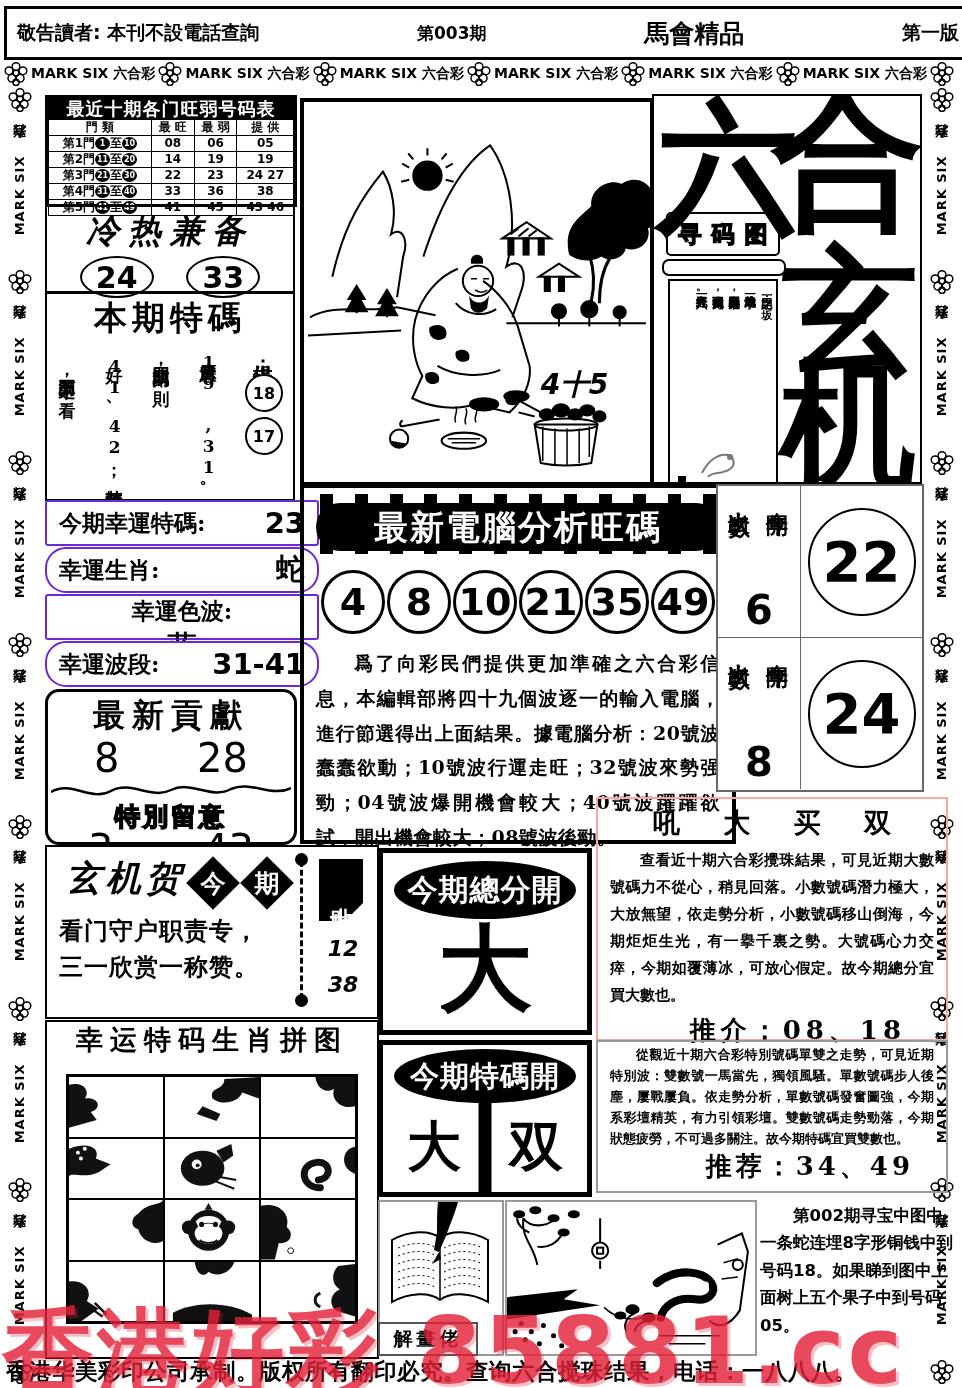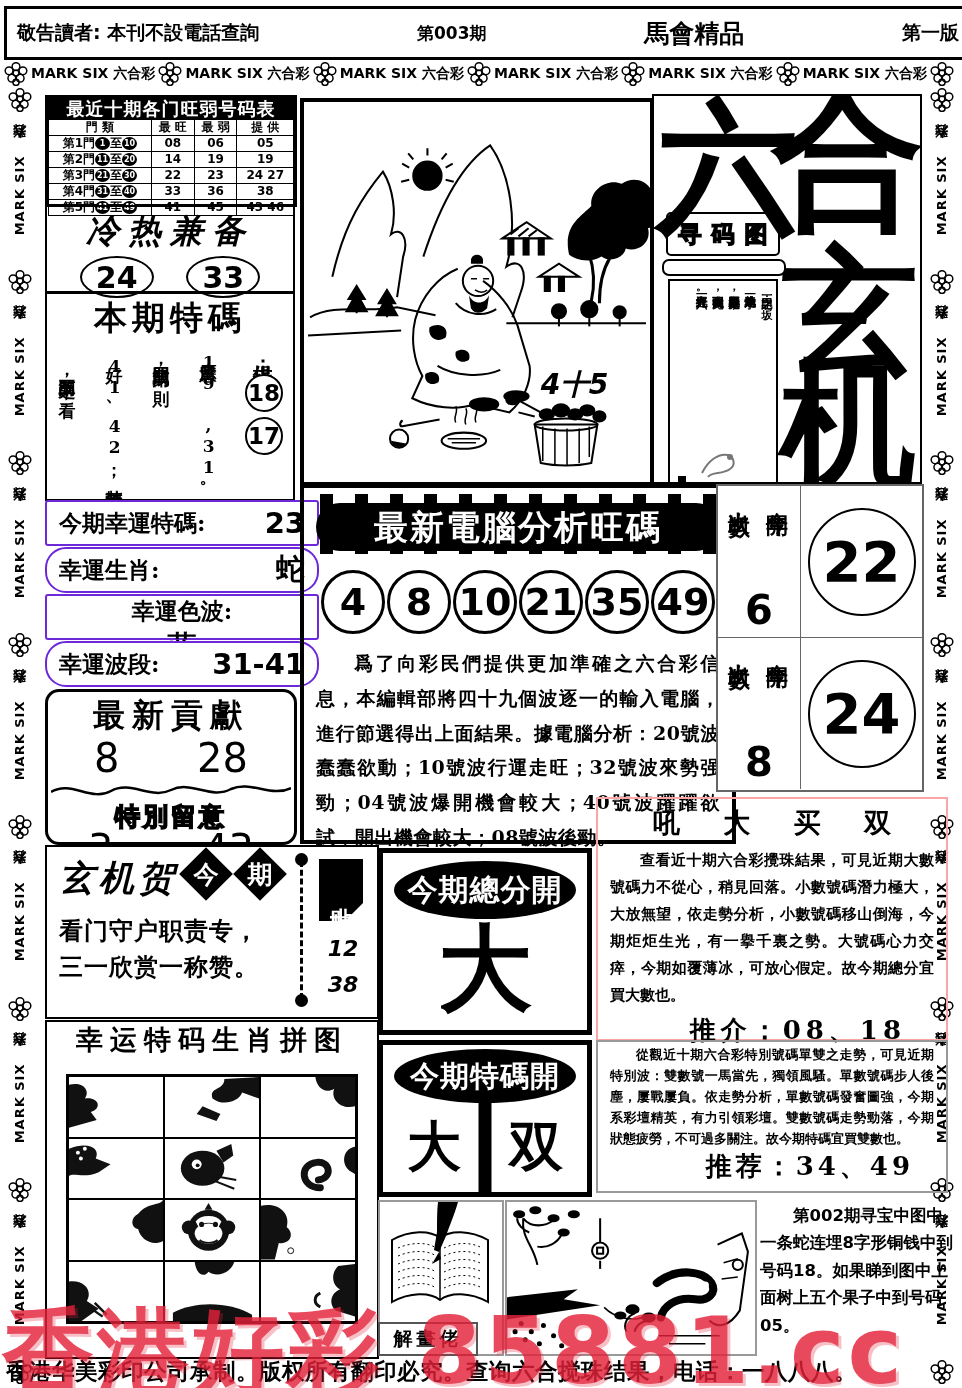--- a/index.html
+++ b/index.html
@@ -49,21 +49,21 @@
     font-size:30px;font-weight:600;display:flex;align-items:center;justify-content:center;}
 
   
   #specialcode{left:45px;top:292px;width:246px;height:205px;border:2.5px solid #000;}
   #specialcode .ttl{font-size:33px;font-weight:900;text-align:center;letter-spacing:5px;margin-top:2px;}
   #specialcode .cols{display:flex;justify-content:space-between;padding:8px 10px 0 10px;height:150px;}
   .sc-col{font-size:17px;font-weight:700;line-height:1.15;letter-spacing:1px;}
   .sc-col.c1{margin-top:16px;} .sc-col.c2{margin-top:6px;} .sc-col.c3{margin-top:4px;}
   #offer-col{display:flex;flex-direction:column;align-items:center;}
   #offer-col .lbl{font-size:20px;font-weight:900;}
-  .offer-num{width:34px;height:34px;border:2px solid #000;border-radius:50%;font-size:23px;
+  .offer-num{width:34px;height:34px;border:2px solid #000;border-radius:50%;font-size:16px;
     font-weight:700;display:flex;align-items:center;justify-content:center;margin-top:5px;background:#fff;}
 
   
   .lrow{left:45px;width:246px;height:42px;border:2px solid #6d28d9;display:flex;align-items:center;
     justify-content:space-between;padding:0 12px;background:#fff;}
   .lrow .lab{font-size:23px;font-weight:700;}
   .lrow .val{font-size:29px;font-weight:700;}
   #lr1{top:500px;border-radius:3px;}
   #lr2{top:547px;border-radius:21px;}
   #lr3{top:594px;border-radius:3px;flex-direction:column;}
@@ -73,21 +73,21 @@
   #contrib{left:45px;top:689px;width:246px;height:150px;border:3px solid #000;border-radius:14px;
     text-align:center;overflow:hidden;}
   #contrib .ttl{font-size:32px;font-weight:900;letter-spacing:7px;margin-top:2px;}
   #contrib .row{display:flex;justify-content:space-between;padding:0 46px;font-size:40px;line-height:1.0;}
   #contrib .row.b{padding:0 40px;margin-top:-4px;}
   #contrib .note{font-size:25px;font-weight:900;color:#fff;-webkit-text-stroke:1.6px #000;
     letter-spacing:3px;margin-top:-6px;}
 
   
   #mystery{left:45px;top:845px;width:330px;height:170px;border:2px solid #000;}
-  #mystery .t{position:absolute;left:12px;top:8px;display:flex;align-items:flex-start;}
+  #mystery .t{position:absolute;left:19px;top:8px;display:flex;align-items:flex-end;}
   #mystery .script{font-size:35px;font-weight:900;font-style:italic;letter-spacing:5px;}
   .diamond{width:38px;height:38px;background:#000;transform:rotate(45deg);margin:0 8px;
     display:flex;align-items:center;justify-content:center;}
   .diamond span{transform:rotate(-45deg);color:#fff;font-size:25px;font-weight:900;}
   #mystery .lines{position:absolute;left:12px;top:66px;font-size:24px;font-weight:700;
     line-height:36px;letter-spacing:1px;}
   #mdiv{position:absolute;left:253px;top:14px;height:138px;border-left:3px dashed #000;}
   #mdiv::before,#mdiv::after{content:"";position:absolute;left:-8px;width:13px;height:13px;
     border-radius:50%;background:#000;}
   #mdiv::before{top:-8px;} #mdiv::after{bottom:-8px;}

